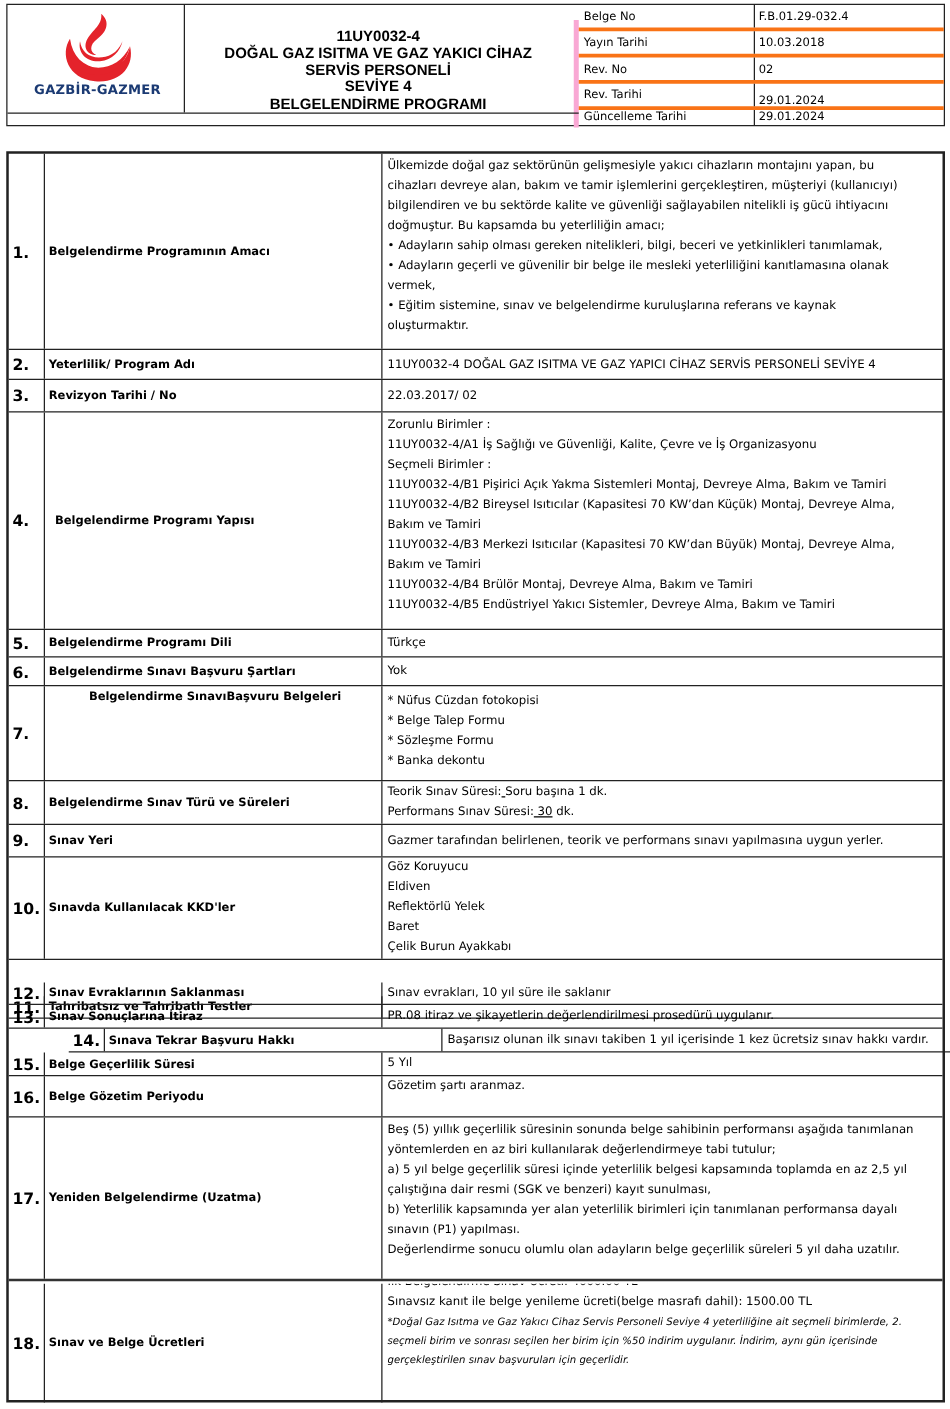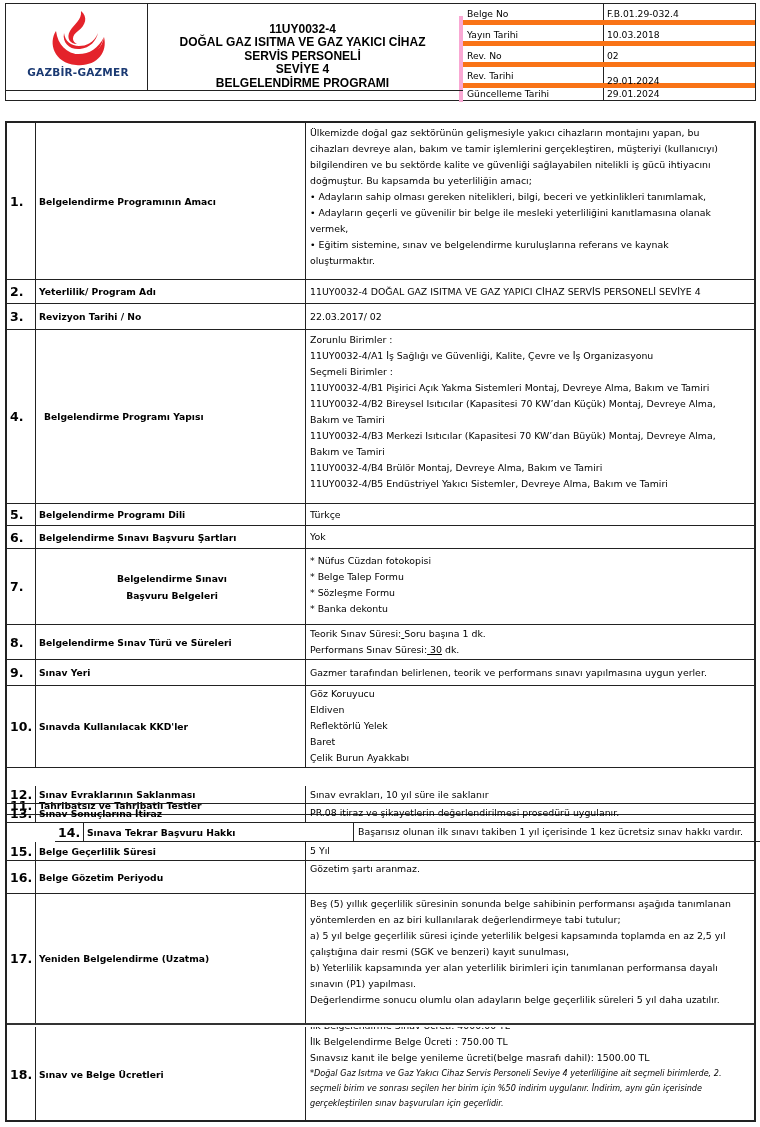--- a/index.html
+++ b/index.html
@@ -7,33 +7,33 @@
   body { font-family: "Liberation Sans", sans-serif; color: #000; position: relative; }
 
   
   .hdr { position: absolute; left: 5px; top: 3px; width: 751px; height: 98px; border: 1.5px solid #222; }
   .hdr-logo { position: absolute; left: 2px; top: 0; width: 140px; height: 86px; border-right: 1px solid #222; }
   .hdr-logo svg { position: absolute; left: 26px; top: 5px; }
   .logo-text { position: absolute; left: 0; width: 140px; top: 62px; text-align: center; font-family: "DejaVu Sans", sans-serif; font-weight: bold; font-size: 10.5px; color: #1b3a73; letter-spacing: 0.2px; }
   .hdr-title { position: absolute; left: 140px; top: 12px; width: 317px; height: 86px; border-right: 4px solid #f9a8d4; text-align: center; font-weight: bold; font-size: 12px; line-height: 13.4px; padding-top: 7px; }
   .hdr-strip { position: absolute; left: 0; top: 86px; width: 457px; height: 11px; border-top: 1px solid #222; }
   .hdr-meta { position: absolute; left: 457px; top: 0; width: 292px; height: 96px; }
-  .meta-row { position: absolute; left: 0; width: 292px; border-bottom: 5px solid #f97316; font-family: "DejaVu Sans", sans-serif; font-size: 9.2px; }
+  .meta-row { position: absolute; left: 0; width: 292px; border-bottom: 3px solid #f97316; font-family: "DejaVu Sans", sans-serif; font-size: 9.2px; }
   .meta-row .ml { position: absolute; left: 0; top: 0; bottom: 0; width: 141px; border-right: 1px solid #222; padding-left: 4px; }
   .meta-row .mv { position: absolute; left: 141px; top: 0; bottom: 0; right: 0; padding-left: 3px; }
   .meta-row.last { border-bottom: none; }
 
   
   .tbl { position: absolute; left: 5px; top: 121px; width: 751px; height: 1001px; border: 2px solid #222; }
   .row { position: absolute; left: 0; width: 747px; border-bottom: 1px solid #222; }
   .row.thick { border-bottom: 2px solid #333; }
   .row.last { border-bottom: none; }
   .c-num { position: absolute; left: 0; top: 0; bottom: 0; width: 29px; border-right: 1px solid #222; font-family: "DejaVu Sans", sans-serif; font-weight: bold; font-size: 12.5px; display: flex; align-items: center; padding-left: 3px; }
   .c-lbl { position: absolute; left: 29px; top: 0; bottom: 0; width: 270px; border-right: 1px solid #222; font-family: "DejaVu Sans", sans-serif; font-weight: bold; font-size: 9.2px; display: flex; align-items: center; padding-left: 3px; line-height: 17px; }
-  .c-lbl.multi { flex-direction: column; align-items: center; justify-content: center; }
+  .c-lbl.multi { align-items: flex-start; justify-content: center; }
   .c-lbl.indent { padding-left: 8px; }
   .c-val { position: absolute; left: 299px; top: 0; bottom: 0; right: 0; font-family: "DejaVu Sans", sans-serif; font-size: 9.4px; padding-left: 4px; padding-right: 4px; line-height: 16px; }
   .c-val.center { display: flex; align-items: center; }
   .c-val.topish { padding-top: 2px; }
   .c-val .ln { display: block; white-space: nowrap; }
   .c-val .note { display: block; font-style: italic; font-size: 8.1px; line-height: 15px; }
   .u { text-decoration: underline; }
   .clip { overflow: hidden; }
 </style>
 </head>
@@ -252,21 +252,20 @@
       <span class="ln">Değerlendirme sonucu olumlu olan adayların belge geçerlilik süreleri 5 yıl daha uzatılır.</span>
     </div>
   </div>
 
   <div class="row last" style="top:904px;height:95px;">
     <div class="c-num">18.</div>
     <div class="c-lbl">Sınav ve Belge Ücretleri</div>
     <div class="c-val clip">
       <div style="margin-top:-9px;">
         <span class="ln">İlk Belgelendirme Sınav Ücreti: 4000.00 TL</span>
-        <span class="ln">İlk Belgelendirme Belge Ücreti : 750.00 TL</span>
         <span class="ln">Sınavsız kanıt ile belge yenileme ücreti(belge masrafı dahil): 1500.00 TL</span>
         <span class="note">*Doğal Gaz Isıtma ve Gaz Yakıcı Cihaz Servis Personeli Seviye 4 yeterliliğine ait seçmeli birimlerde, 2.</span>
         <span class="note">seçmeli birim ve sonrası seçilen her birim için %50 indirim uygulanır. İndirim, aynı gün içerisinde</span>
         <span class="note">gerçekleştirilen sınav başvuruları için geçerlidir.</span>
       </div>
     </div>
   </div>
 
 </div>
 

